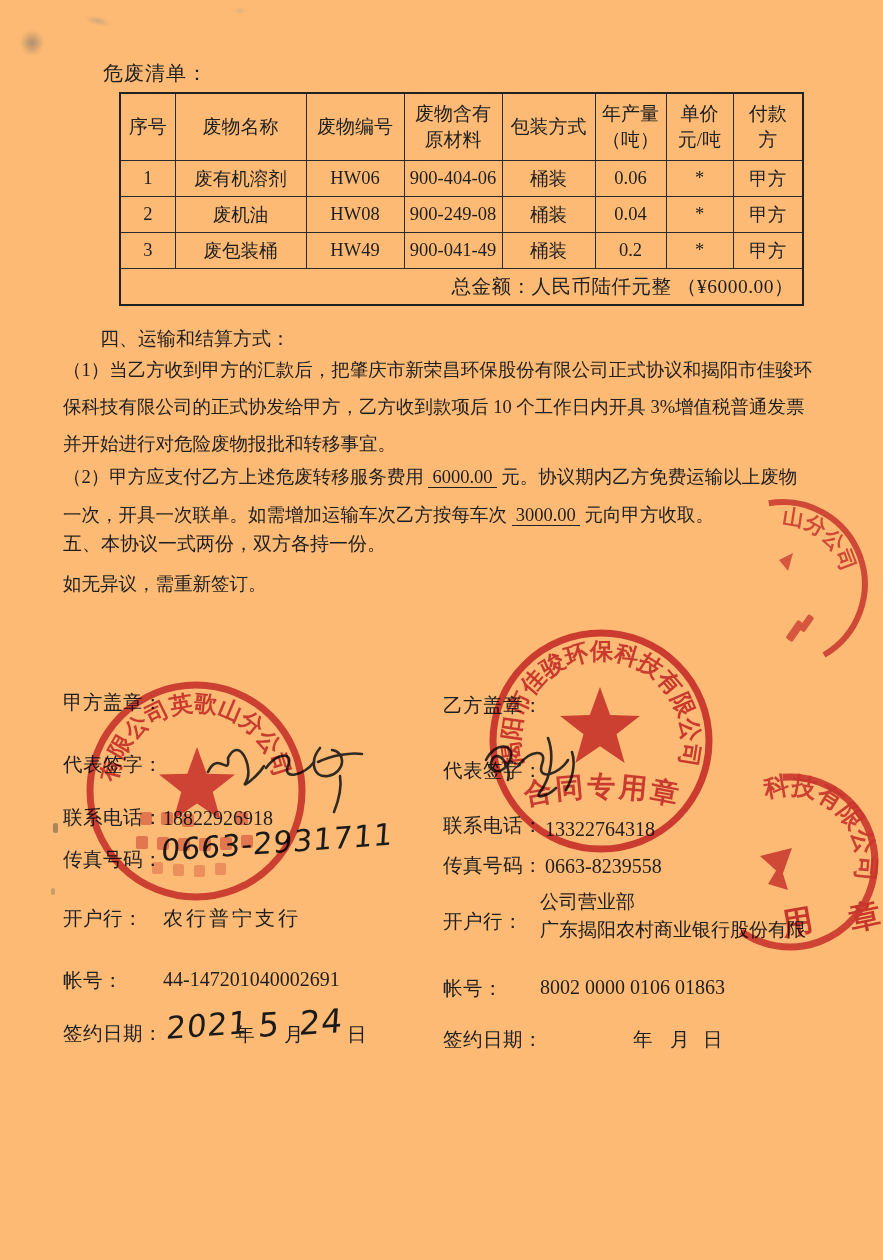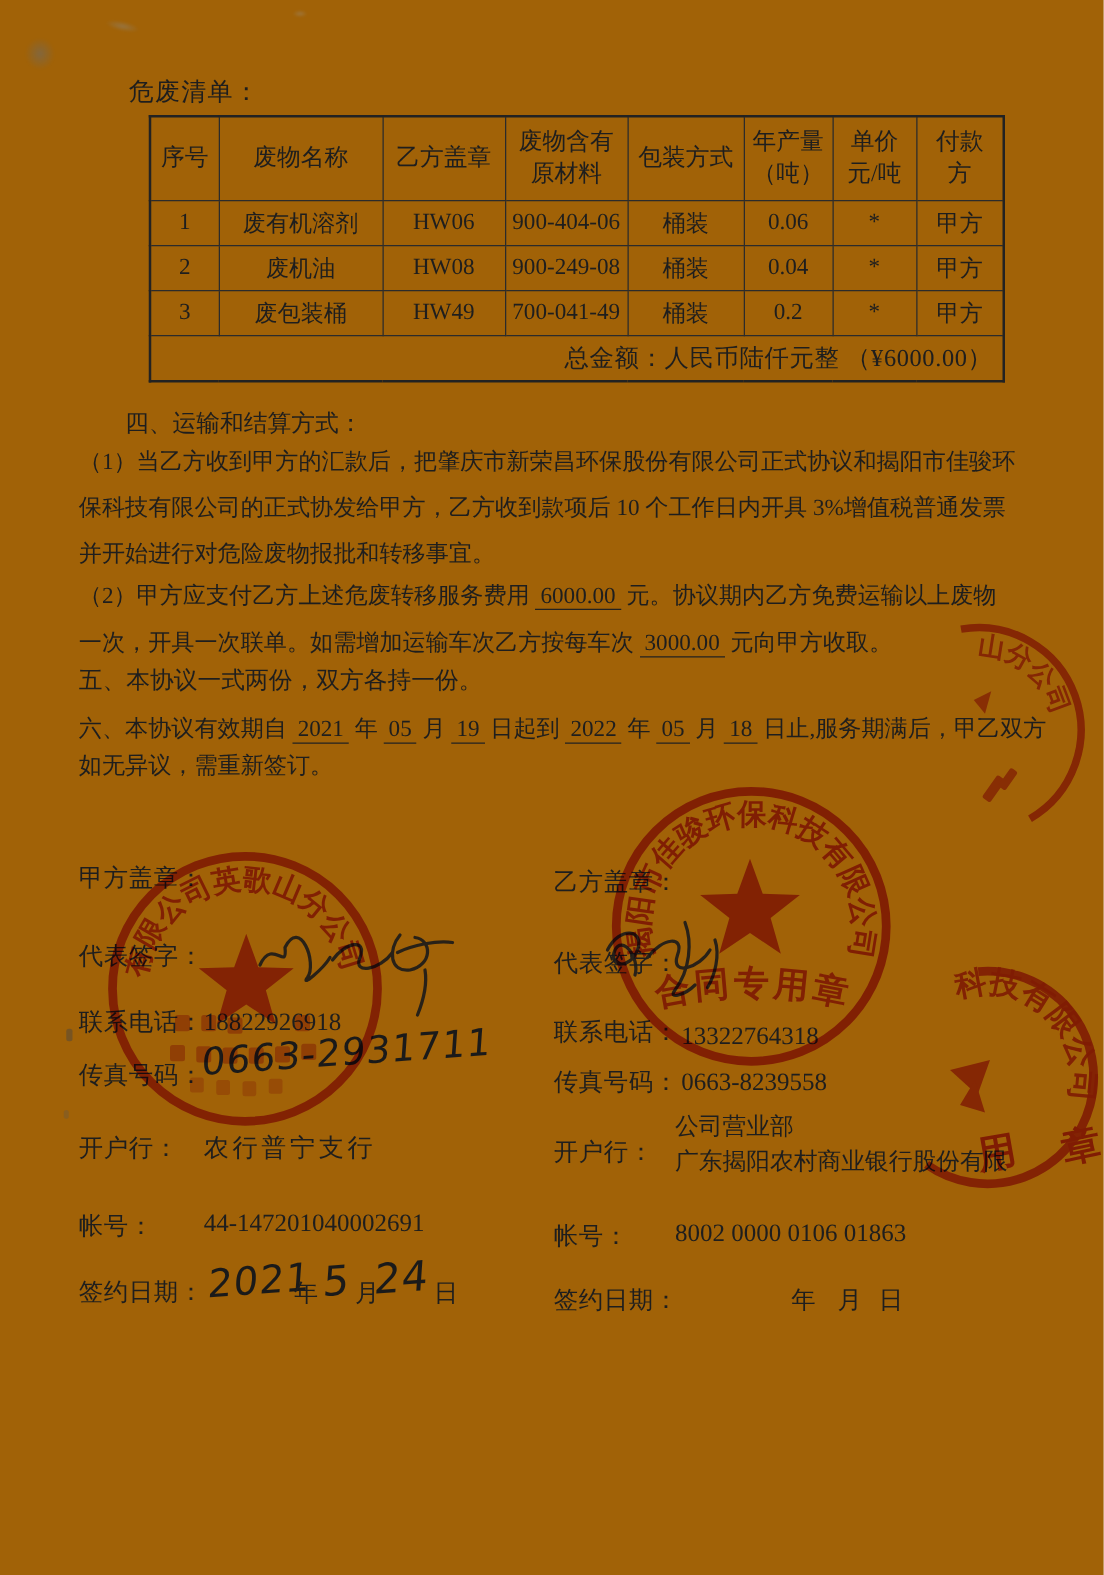--- a/index.html
+++ b/index.html
@@ -1,17 +1,17 @@
 <!DOCTYPE html>
 <html style="--stamp: #c63a52;"><head>
 <meta charset="utf-8">
 <style>
   html,body{margin:0;padding:0;}
   body{width:883px;height:1260px;background:#f4f3ef;}
-  #page{position:relative;width:883px;height:1260px;background:#a16207;overflow:hidden;
+  #page{position:relative;width:883px;height:1260px;background:#fdba74;overflow:hidden;
         font-family:"Liberation Serif","DejaVu Serif",serif;color:#1e1e1e;}
   .abs{position:absolute;}
   .nowrap{white-space:nowrap;}
   
   .doc-title{left:103px;top:60px;font-size:20px;letter-spacing:1px;}
   
   .tblwrap{left:103px;top:92px;width:684px;padding-left:16px;}
   table{border-collapse:collapse;width:100%;table-layout:fixed;}
   th,td{border:1.6px solid #2b2b2b;text-align:center;vertical-align:middle;
         font-size:18.5px;padding:0 2px;overflow:hidden;}
@@ -66,21 +66,21 @@
           <col style="width:98px">
         <col style="width:93px">
           <col style="width:71px">
           <col style="width:67px">
           <col style="width:70px">
       </colgroup>
       <thead>
           <tr>
             <th>序号</th>
             <th>废物名称</th>
-            <th>乙方盖章</th>
+            <th>废物编号</th>
             <th>废物含有
 原材料</th>
             <th>包装方式</th>
             <th>年产量
 （吨）</th>
             <th>单价
 元/吨</th>
             <th>付款
 方</th>
           </tr>
@@ -103,21 +103,21 @@
             <td>900-249-08</td>
             <td>桶装</td>
             <td>0.04</td>
             <td>*</td>
             <td>甲方</td>
           </tr>
           <tr>
             <td>3</td>
             <td>废包装桶</td>
             <td>HW49</td>
-            <td>700-041-49</td>
+            <td>900-041-49</td>
             <td>桶装</td>
             <td>0.2</td>
             <td>*</td>
             <td>甲方</td>
           </tr>
         </tbody>
       <tbody>
         <tr>
           <td class="total" colspan="8">总金额：人民币陆仟元整 （¥6000.00）</td>
         </tr>
@@ -130,21 +130,20 @@
       <div class="tline"><span>（1）当乙方收到甲方的汇款后，把肇庆市新荣昌环保股份有限公司正式协议和揭阳市佳骏环</span></div>
       <div class="tline"><span>保科技有限公司的正式协发给甲方，乙方收到款项后 10 个工作日内开具 3%增值税普通发票</span></div>
       <div class="tline"><span>并开始进行对危险废物报批和转移事宜。</span></div>
     </div>
   <div class="abs p2 sec">
       <div class="tline"><span>（2）甲方应支付乙方上述危废转移服务费用 </span><span class="uline">6000.00</span><span> 元。协议期内乙方免费运输以上废物</span></div>
       <div class="tline"><span>一次，开具一次联单。如需增加运输车次乙方按每车次 </span><span class="uline">3000.00</span><span> 元向甲方收取。</span></div>
     </div>
   <div class="abs s5 nowrap">五、本协议一式两份，双方各持一份。</div>
   <div class="abs s6 sec">
-      <div class="tline"><span>六、本协议有效期自 </span><span class="uline">2021</span><span> 年 </span><span class="uline">05</span><span> 月 </span><span class="uline">19</span><span> 日起到 </span><span class="uline">2022</span><span> 年 </span><span class="uline">05</span><span> 月 </span><span class="uline">18</span><span> 日止,服务期满后，甲乙双方</span></div>
       <div class="tline"><span>如无异议，需重新签订。</span></div>
     </div>
 
   <div class="abs lbl" style="left:63px;top:689px;">甲方盖章：</div>
   <div class="abs lbl" style="left:63px;top:751px;">代表签字：</div>
   <div class="abs lbl" style="left:63px;top:804px;">联系电话：</div>
   <div class="abs val" style="left:163px;top:807px;">18822926918</div>
   <div class="abs lbl" style="left:63px;top:846px;">传真号码：</div>
   <div class="abs hand" style="left:160px;top:833px;font-size:30px;">0663-2931711</div>
   <div class="abs lbl" style="left:63px;top:905px;">开户行：</div>

